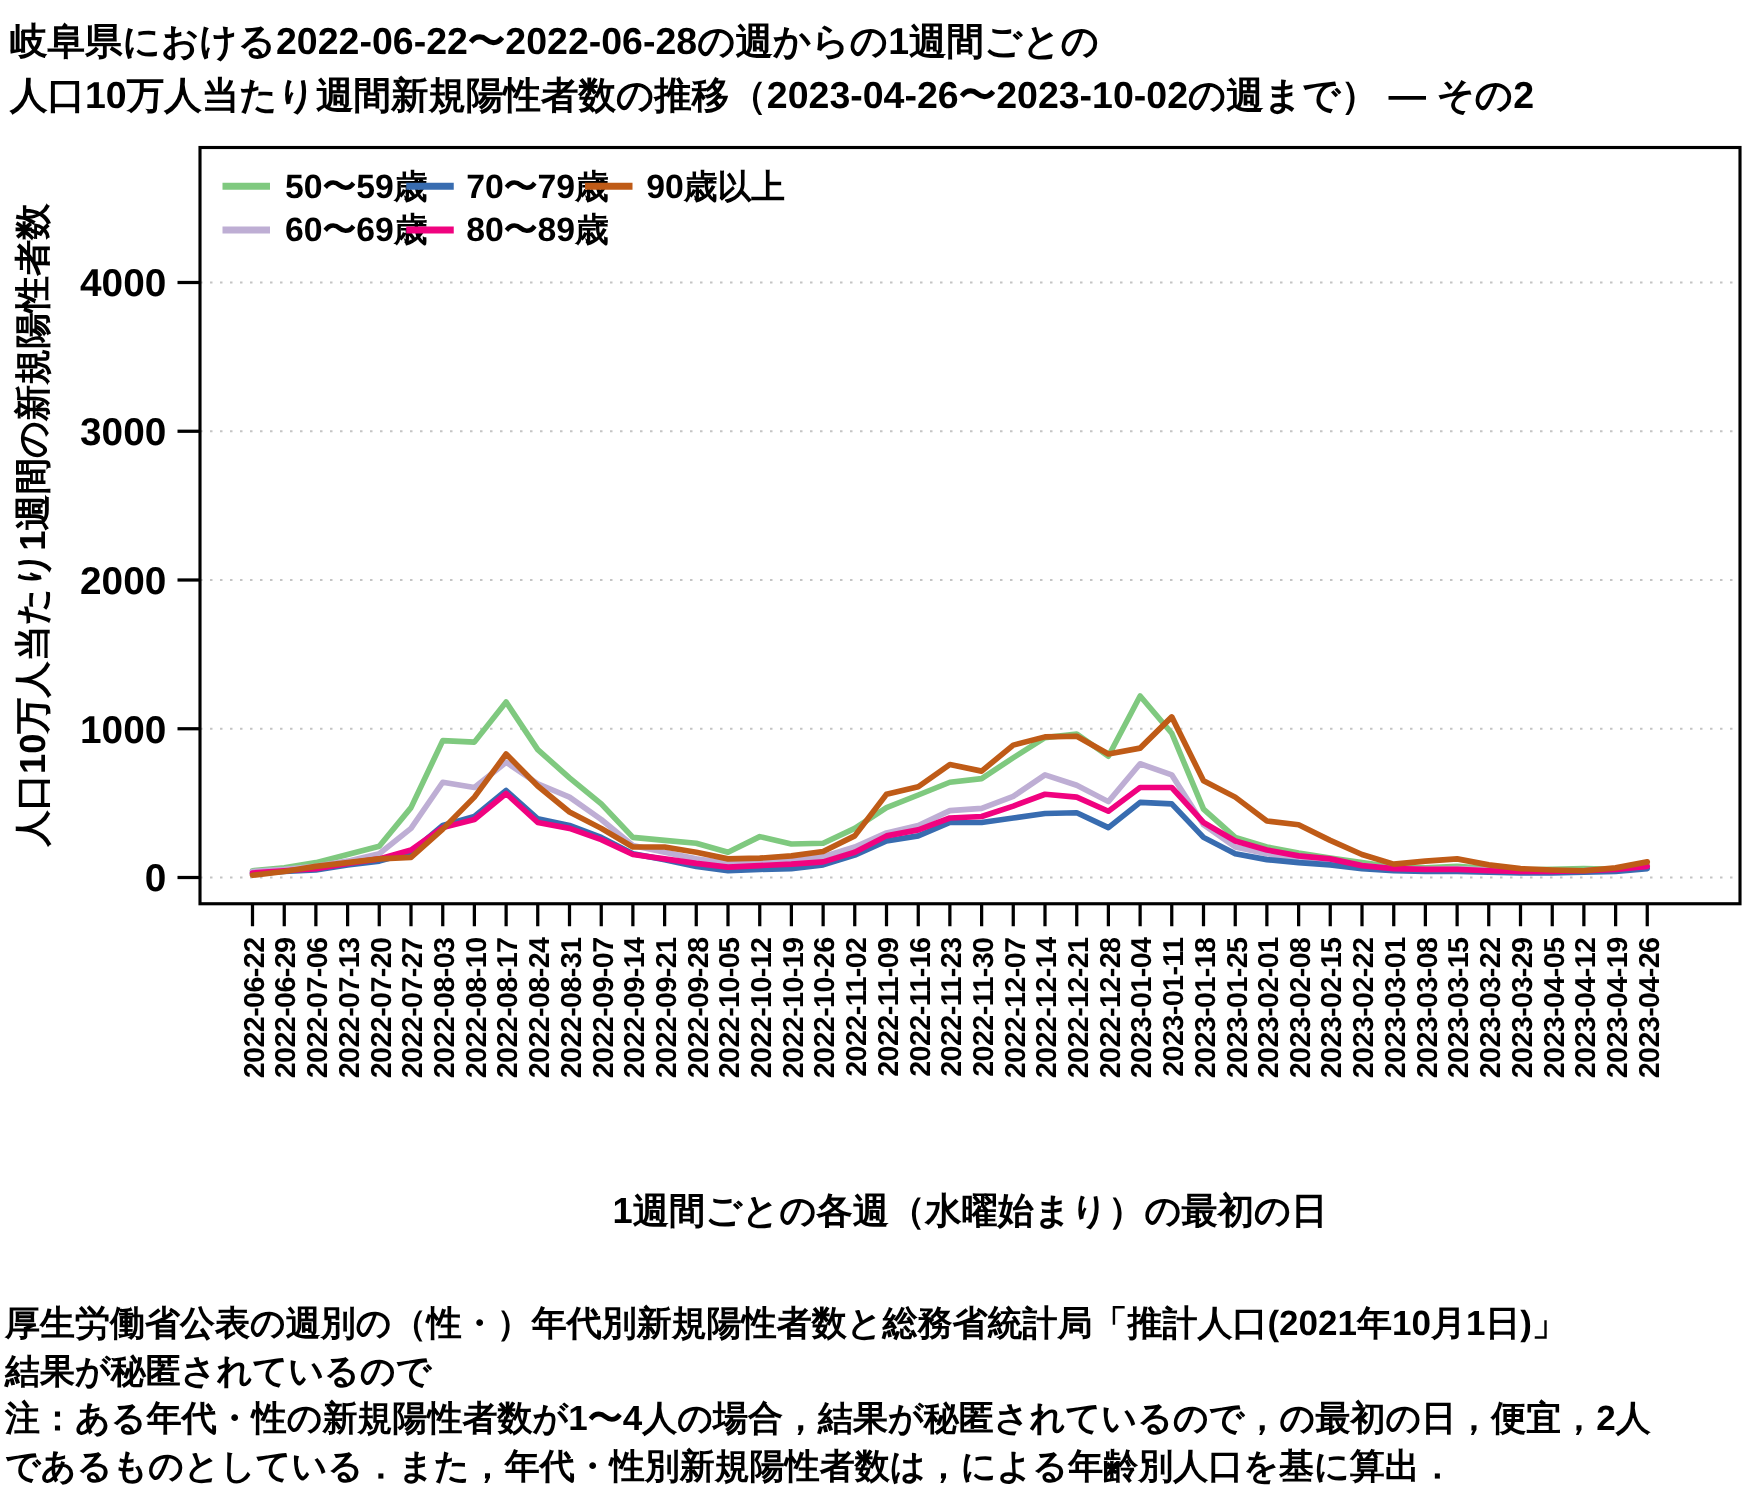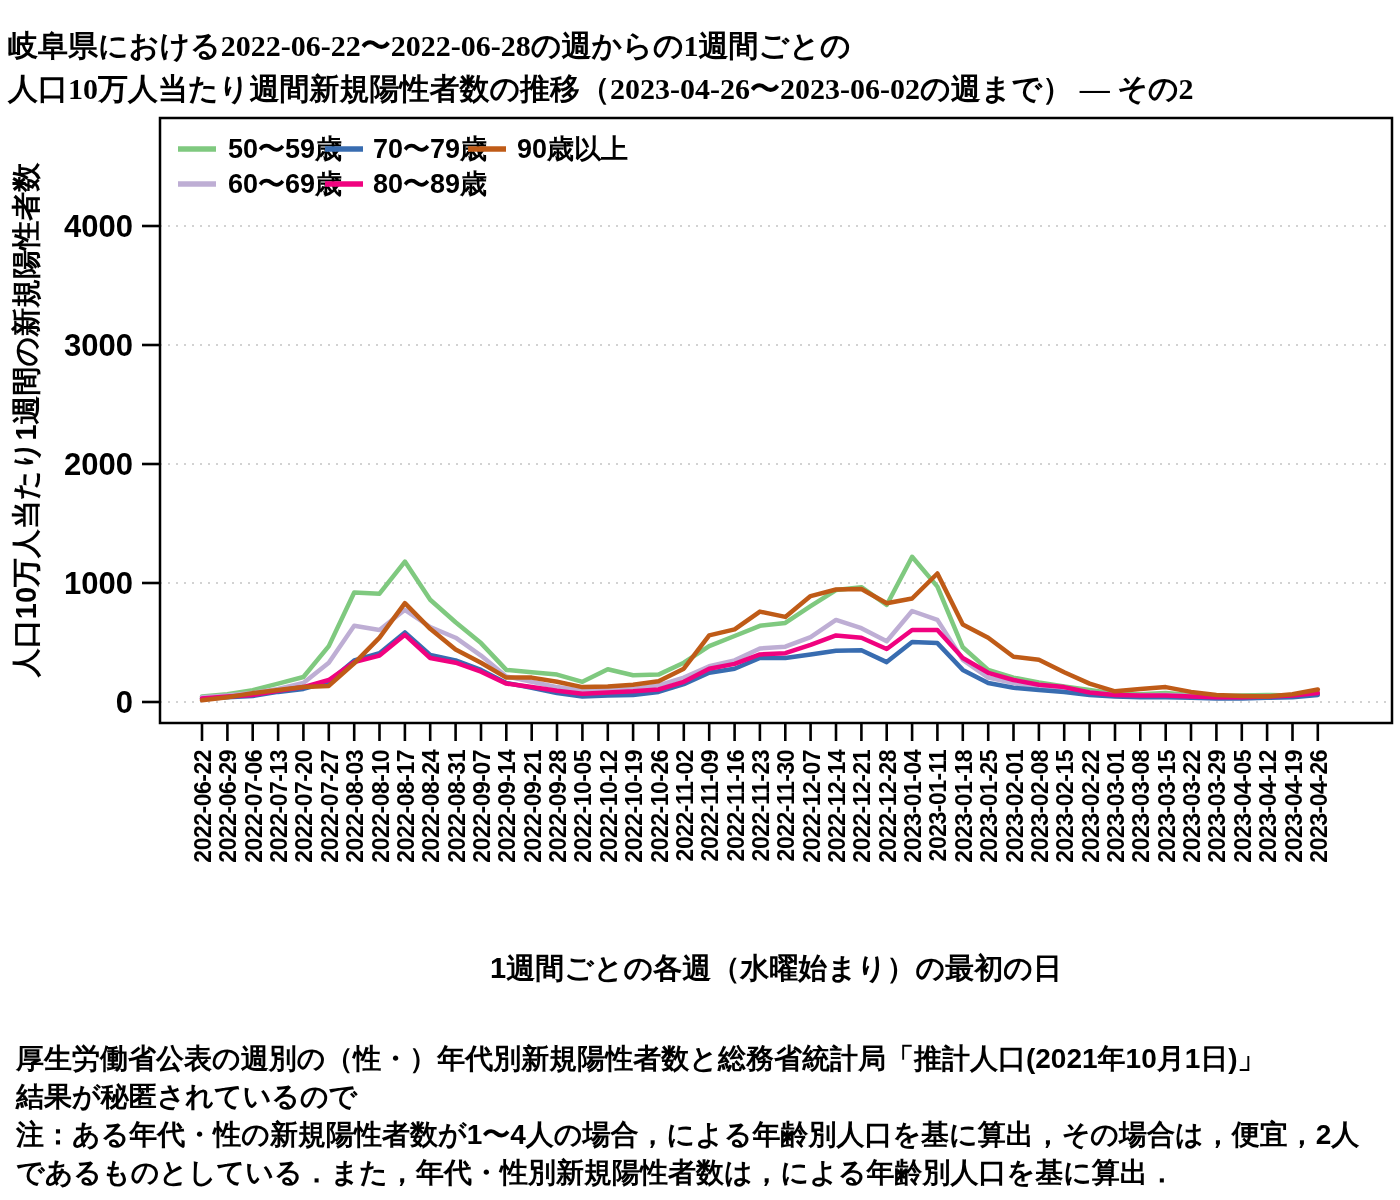--- a/index.html
+++ b/index.html
@@ -1,36 +1,36 @@
 <!DOCTYPE html>
 <html><head>
 <meta charset="utf-8">
 <style>
   html,body{margin:0;padding:0;background:#ffffff;}
   .page{position:relative;width:1400px;height:1200px;background:#ffffff;overflow:hidden;
         font-family:"Liberation Sans",sans-serif;color:#000;}
-  .title-block{position:absolute;left:8px;top:24px;font-weight:bold;font-size:30px;line-height:43px;font-family:Liberation Serif, serif;}
-  .footer-block{position:absolute;left:16px;top:1040px;font-weight:bold;font-size:28px;line-height:38px;}
+  .title-block{position:absolute;left:8px;top:12px;font-weight:bold;font-size:30px;line-height:43px;}
+  .footer-block{position:absolute;left:4px;top:1040px;font-weight:bold;font-size:28px;line-height:38px;}
   svg{position:absolute;left:0;top:0;}
   .grid{stroke:#c4c4c4;stroke-width:1.6;stroke-dasharray:2 6;fill:none;}
   .box{fill:none;stroke:#000;stroke-width:2.5;}
   .tick{stroke:#000;stroke-width:2.6;}
   .ylab{font-family:"Liberation Sans",sans-serif;font-weight:bold;font-size:31px;fill:#000;}
   .xlab{font-family:"Liberation Sans",sans-serif;font-weight:bold;font-size:23px;fill:#000;letter-spacing:-0.5px;}
   .axis-title{font-family:"Liberation Sans",sans-serif;font-weight:bold;font-size:29px;fill:#000;}
   .legend-label{font-family:"Liberation Sans",sans-serif;font-weight:bold;font-size:27px;fill:#000;}
 </style>
 </head>
 <body>
 
 <div class="page">
 
   <div class="title-block">
     <div>岐阜県における2022-06-22〜2022-06-28の週からの1週間ごとの</div>
-    <div>人口10万人当たり週間新規陽性者数の推移（2023-04-26〜2023-06-02の週まで） ― その2</div>
+    <div>人口10万人当たり週間新規陽性者数の推移（2023-04-26〜2023-10-02の週まで） ― その2</div>
   </div>
 
   <svg id="plot-svg" width="1400" height="1020">
     <g id="gen">
         <line x1="160" x2="1392" y1="702.0" y2="702.0" class="grid"></line>
         <line x1="160" x2="1392" y1="583.0" y2="583.0" class="grid"></line>
         <line x1="160" x2="1392" y1="464.0" y2="464.0" class="grid"></line>
         <line x1="160" x2="1392" y1="345.0" y2="345.0" class="grid"></line>
         <line x1="160" x2="1392" y1="226.0" y2="226.0" class="grid"></line>
         <rect x="160" y="118" width="1232" height="605" class="box"></rect>
@@ -150,17 +150,17 @@
         <line x1="468" x2="506" y1="149" y2="149" stroke="#BF5B17" stroke-width="5.5"></line>
         <text x="517" y="158" class="legend-label">90歳以上</text>
       </g>
     <text class="axis-title" x="776" y="978" text-anchor="middle">1週間ごとの各週（水曜始まり）の最初の日</text>
     <text class="axis-title" x="36" y="420" text-anchor="middle" transform="rotate(-90,36,420)">人口10万人当たり1週間の新規陽性者数</text>
   </svg>
 
   <div class="footer-block">
     <div>厚生労働省公表の週別の（性・）年代別新規陽性者数と総務省統計局「推計人口(2021年10月1日)」</div>
     <div>結果が秘匿されているので</div>
-    <div>注：ある年代・性の新規陽性者数が1〜4人の場合，による年齢別人口を基に算出，その場合は，便宜，2人</div>
+    <div>注：ある年代・性の新規陽性者数が1〜4人の場合，結果が秘匿されているので，の最初の日，便宜，2人</div>
     <div>であるものとしている．また，年代・性別新規陽性者数は，による年齢別人口を基に算出．</div>
   </div>
 
 </div>
 
 </body></html>

